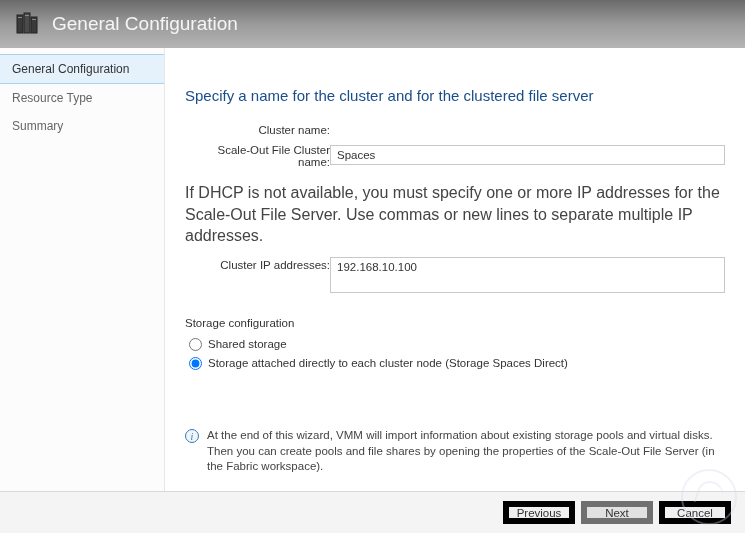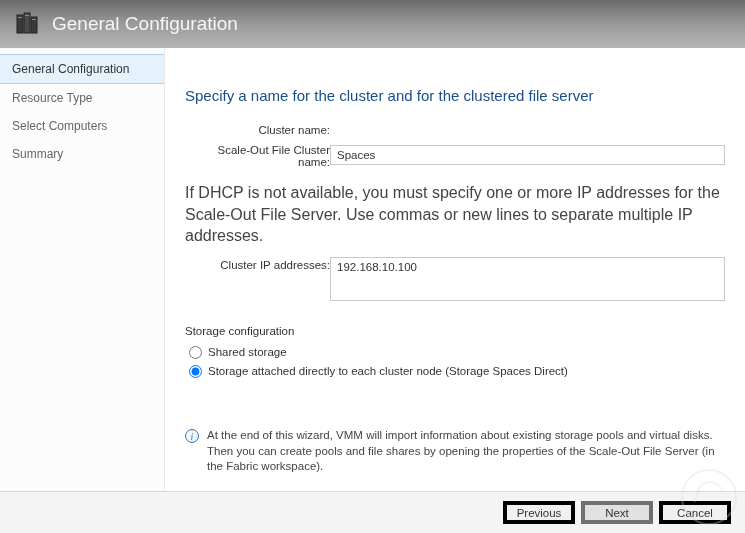--- a/index.html
+++ b/index.html
@@ -91,21 +91,21 @@
     color: #333;
   }
   .form-textarea {
     flex: 1;
     border: 1px solid #c8c8c8;
     padding: 3px 6px;
     font-size: 11.5px;
     font-family: inherit;
     background: #fff;
     color: #333;
-    height: 44px;
+    height: 36px;
     resize: none;
   }
   .hint-text {
     font-size: 16px;
     color: #444;
     margin: 8px 0 10px 0;
     line-height: 1.35;
   }
   .section-label {
     font-size: 11.5px;
@@ -151,21 +151,21 @@
     background: #f4f4f4;
     display: flex;
     align-items: center;
     justify-content: flex-end;
     padding-right: 14px;
     gap: 6px;
   }
   .btn {
     min-width: 72px;
     height: 23px;
-    border: 4px solid #000000;
+    border: 6px solid #000000;
     background: #f0f0f0;
     font-size: 11.5px;
     font-family: inherit;
     color: #333;
     cursor: pointer;
   }
   .btn.primary {
     background: #e1e1e1;
     border-color: #707070;
   }
@@ -203,21 +203,20 @@
       <rect x="17" y="8" width="4" height="1" fill="#888"></rect>
     </svg>
   </span>
   <span class="header-title">General Configuration</span>
 </div>
 
 <div class="body">
   <div class="sidebar">
     <div class="sidebar-item active">General Configuration</div>
     <div class="sidebar-item">Resource Type</div>
-    <div class="sidebar-item">Select Computers</div>
     <div class="sidebar-item">Summary</div>
   </div>
 
   <div class="main">
     <div class="main-heading">Specify a name for the cluster and for the clustered file server</div>
 
     <div class="form-row">
       <div class="form-label">Cluster name:</div>
     </div>
 

